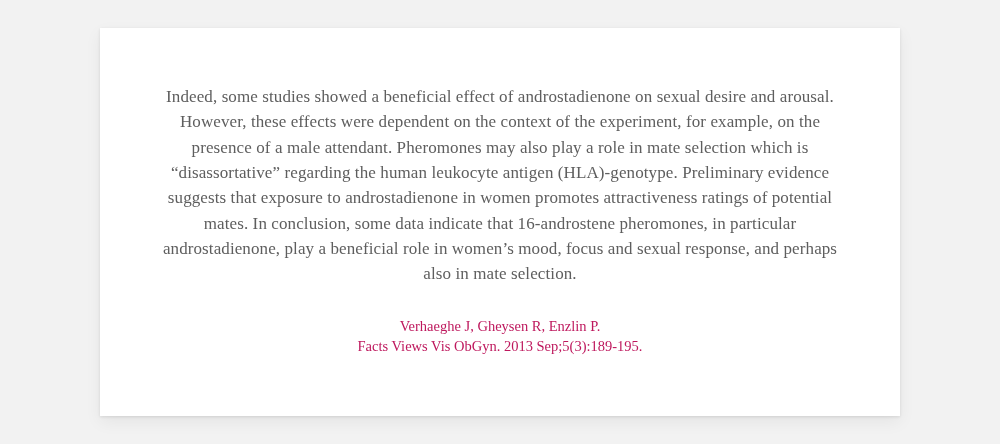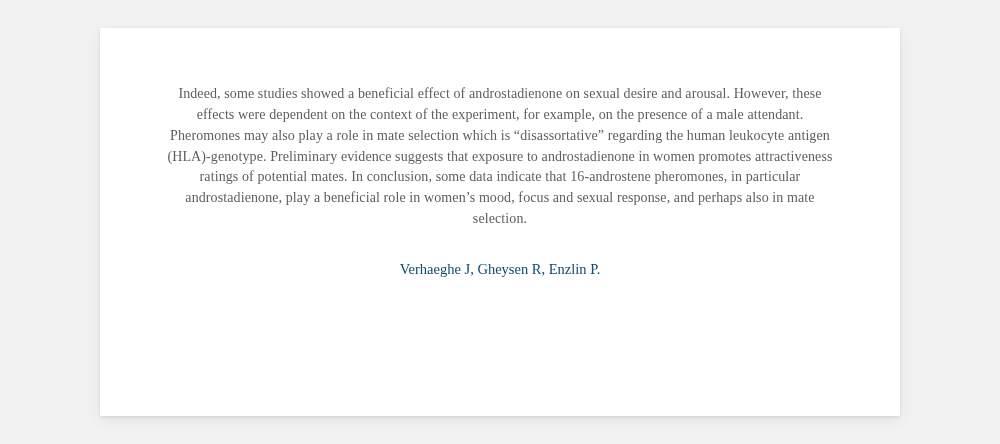--- a/index.html
+++ b/index.html
@@ -28,43 +28,44 @@
     background: #ffffff;
     box-shadow: 0 1px 3px rgba(0,0,0,0.10), 0 6px 16px rgba(0,0,0,0.06);
     box-sizing: border-box;
     padding: 56px 62px 40px 62px;
     display: flex;
     flex-direction: column;
     align-items: center;
   }
   .quote {
     font-family: "Liberation Serif", serif;
-    font-size: 14px;
+    font-size: 17px;
     line-height: 1.49;
     color: #5e5e5e;
     text-align: center;
     max-width: 690px;
     margin: 0;
     letter-spacing: 0.1px;
   }
   .citation {
     margin-top: 29px;
     text-align: center;
-    color: #0c4a6e;
+    color: #be185d;
     font-family: "Liberation Serif", serif;
     font-size: 14.5px;
     line-height: 1.42;
   }
   .citation div {
     white-space: nowrap;
   }
 </style>
 </head>
 <body>
 
 <div class="stage">
   <div class="card">
     <p class="quote">Indeed, some studies showed a beneficial effect of androstadienone on sexual desire and arousal. However, these effects were dependent on the context of the experiment, for example, on the presence of a male attendant. Pheromones may also play a role in mate selection which is “disassortative” regarding the human leukocyte antigen (HLA)-genotype. Preliminary evidence suggests that exposure to androstadienone in women promotes attractiveness ratings of potential mates. In conclusion, some data indicate that 16-androstene pheromones, in particular androstadienone, play a beneficial role in women’s mood, focus and sexual response, and perhaps also in mate selection.</p>
     <div class="citation">
       <div>Verhaeghe J, Gheysen R, Enzlin P.</div>
+      <div>Facts Views Vis ObGyn. 2013 Sep;5(3):189-195.</div>
     </div>
   </div>
 </div>
 
 </body></html>

